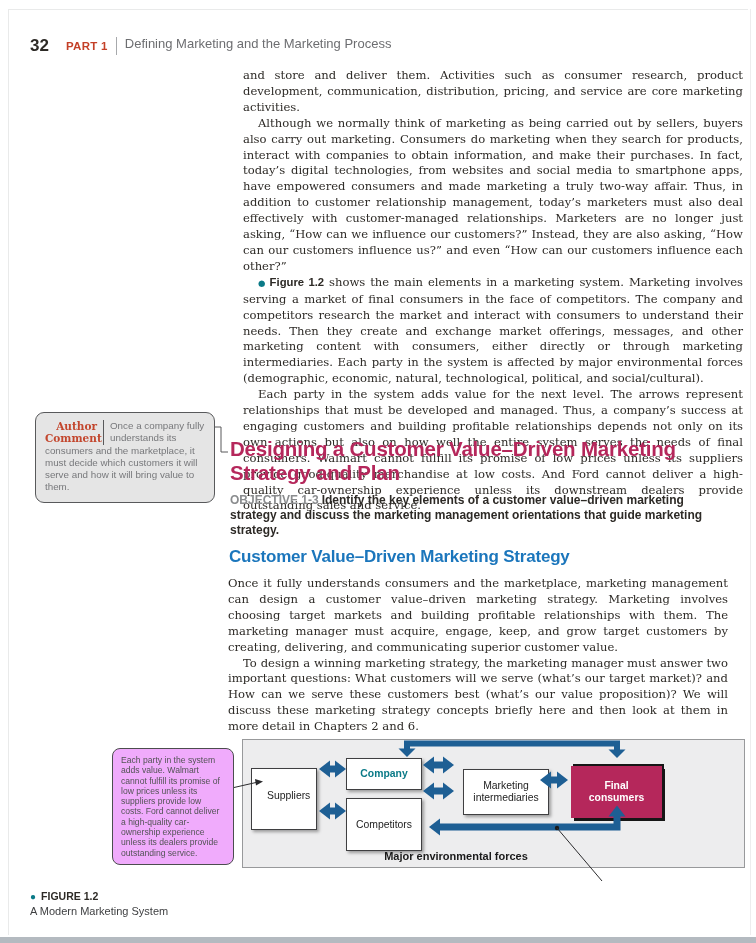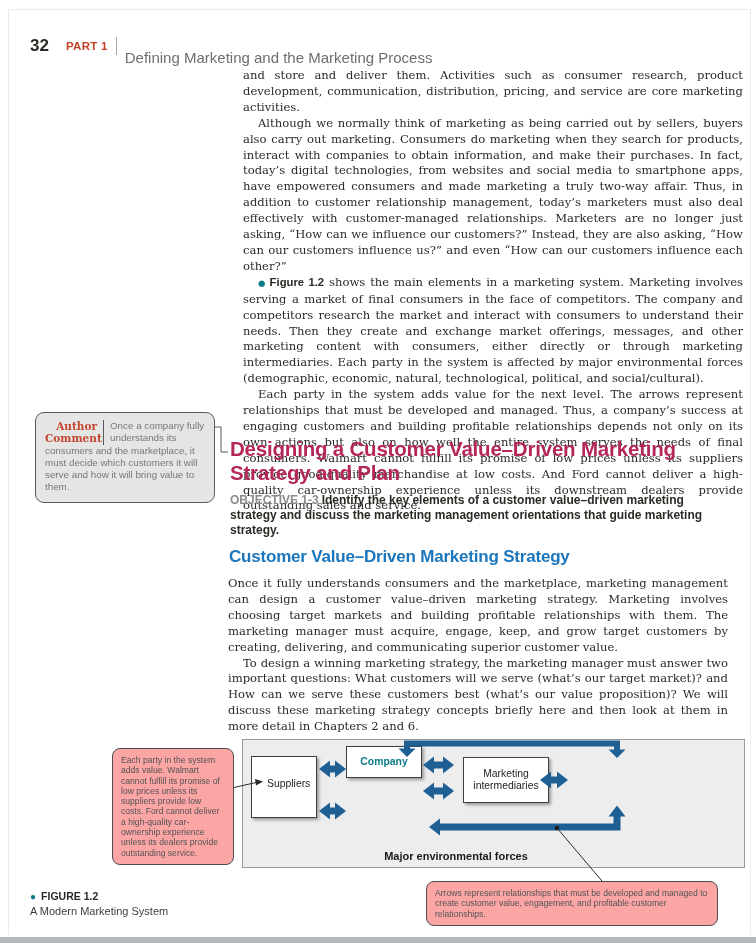--- a/index.html
+++ b/index.html
@@ -9,21 +9,21 @@
   .edge-top{position:absolute;left:8px;top:9px;width:740px;height:1px;background:#e9eaea;}
   .edge-left{position:absolute;left:8px;top:9px;width:1px;height:926px;background:#e9eaea;}
   .edge-right{position:absolute;left:750px;top:9px;width:1px;height:926px;background:#ededee;}
   .edge-bottom{position:absolute;left:0;top:937px;width:756px;height:6px;background:#b4bac0;}
 
   
   .hdr{position:absolute;left:30px;top:36px;display:flex;align-items:flex-start;}
   .hdr .pn{font-size:17px;font-weight:bold;color:#2d2a26;}
   .hdr .part{margin:4px 0 0 17px;font-size:11.5px;font-weight:bold;color:#c44027;letter-spacing:.3px;}
   .hdr .vdiv{margin:1px 0 0 8px;width:1px;height:18px;background:#a7a9ac;}
-  .hdr .ptitle{margin:13px 0 0 8px;font-size:15px;color:#6d6e71;}
+  .hdr .ptitle{margin:0 0 0 8px;font-size:13px;color:#6d6e71;}
 
   
   .col{position:absolute;left:243px;top:68px;width:500px;}
   .col p, .sub p{margin:0;font-family:"DejaVu Serif",serif;font-size:11.6px;line-height:15.9px;
         color:#2d2a26;text-align:justify;}
   .ind{text-indent:15px;}
   .figref-bullet{color:#0a7a87;font-size:8.5px;margin-right:3px;}
   .figref{font-family:"Liberation Sans",sans-serif;font-weight:bold;font-size:11.3px;}
 
   
@@ -44,31 +44,31 @@
   
   .sub{position:absolute;left:228px;top:547px;width:500px;}
   .sub h2{margin:0 0 9px 1px;font-size:17px;font-weight:bold;color:#1b76bc;letter-spacing:-.2px;}
 
   
   .figwrap{position:absolute;left:30px;top:739px;width:716px;height:202px;}
   .panel{position:absolute;left:212px;top:0;width:503px;height:129px;background:#ededee;
         border:1px solid #98999b;box-sizing:border-box;}
   .fbox{position:absolute;background:#fff;border:1px solid #3f3f41;box-sizing:border-box;
         box-shadow:2px 2px 3px rgba(0,0,0,.35);font-size:10.4px;line-height:11.8px;color:#232323;
-        display:flex;align-items:center;justify-content:center;text-align:center;}
+        display:flex;align-items:center;justify-content:center;text-align:center;margin-top:12px;}
   .b-sup{left:8px;top:16px;width:66px;height:62px;align-items:flex-start;justify-content:flex-start;
         padding:21px 0 0 15px;text-align:left;}
   .b-com{left:103px;top:6px;width:76px;height:32px;color:#0a7a87;font-weight:bold;}
   .b-cmp{left:103px;top:46px;width:76px;height:53px;}
   .b-int{left:220px;top:17px;width:86px;height:46px;padding:0 3px;}
   .b-fin{left:328px;top:14px;width:91px;height:52px;background:#b5275b;color:#fff;font-weight:bold;
         border:none;padding:0 13px;box-shadow:3px 3px 0 #161616, 2px -2px 0 #161616;}
   .envlabel{position:absolute;left:63px;top:110px;width:300px;text-align:center;
         font-size:11px;font-weight:bold;color:#1a1a1a;}
-  .callout{position:absolute;background:#fca5a5;border:1px solid #4c4d4f;border-radius:8px;
+  .callout{position:absolute;background:#f0abfc;border:1px solid #4c4d4f;border-radius:8px;
         box-sizing:border-box;font-size:8.6px;line-height:10.3px;color:#525355;padding:6px 8px;}
   .co-left{left:82px;top:9px;width:122px;}
   .co-bottom{left:396px;top:142px;width:292px;line-height:10.4px;}
   .figcap{position:absolute;left:0;top:151px;}
   .figcap .c1{font-size:10.5px;font-weight:bold;color:#2d2a26;}
   .figcap .cdot{color:#0a7a87;font-size:10px;margin-right:5px;font-weight:normal;}
   .figcap .c2{font-size:11px;color:#3f4042;margin-top:3px;}
   .overlay{position:absolute;left:0;top:0;pointer-events:none;}
   .ashaft{stroke:#1e5f94;stroke-width:7;}
   .abend{stroke:#1e5f94;fill:none;}
@@ -121,25 +121,26 @@
     <p class="ind">To design a winning marketing strategy, the marketing manager must answer two important questions: What customers will we serve (what’s our target market)? and How can we serve these customers best (what’s our value proposition)? We will discuss these marketing strategy concepts briefly here and then look at them in more detail in Chapters 2 and 6.</p>
   </div>
 
   <div class="figwrap">
 
     <div class="callout co-left">Each party in the system adds value. Walmart cannot fulfill its promise of low prices unless its suppliers provide low costs. Ford cannot deliver a high-quality car-ownership experience unless its dealers provide outstanding service.</div>
 
     <div class="panel">
       <div class="fbox b-sup">Suppliers</div>
       <div class="fbox b-com">Company</div>
+      <div class="fbox b-cmp">Competitors</div>
       <div class="fbox b-int">Marketing intermediaries</div>
+      <div class="fbox b-fin">Final consumers</div>
       <div class="envlabel">Major environmental forces</div>
     </div>
 
-    <div class="callout co-bottom">Arrows represent relationships that must be developed and managed to create customer value, engagement, and profitable customer relationships.</div>
 
     <div class="figcap">
       <div class="c1"><span class="cdot">●</span><span>FIGURE 1.2</span></div>
       <div class="c2">A Modern Marketing System</div>
     </div>
 
     <svg class="overlay" width="716" height="202">
 
       <g>
         <line class="ashaft" x1="299" y1="30" x2="306" y2="30"></line>

